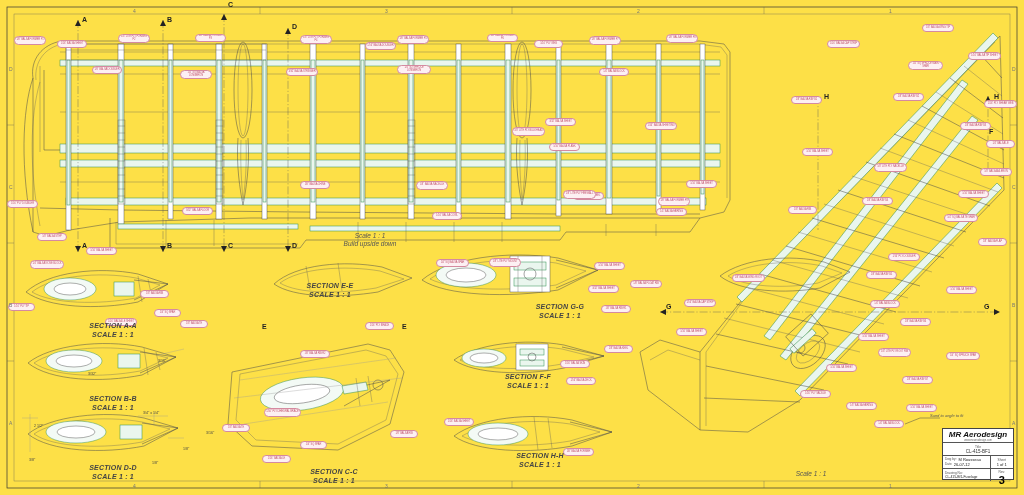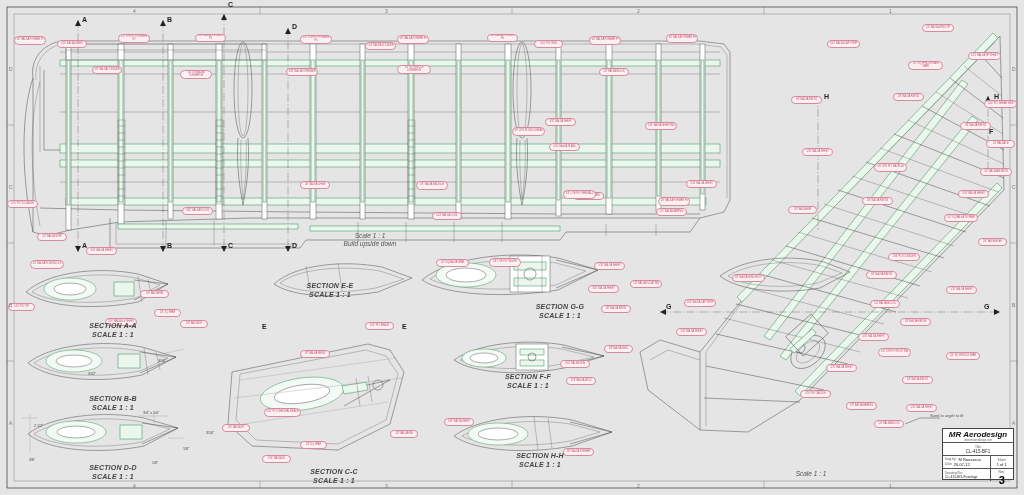--- a/index.html
+++ b/index.html
@@ -1,18 +1,18 @@
 <!DOCTYPE html>
 <html><head>
 <meta charset="utf-8">
 <style>
   html,body{margin:0;padding:0;background:#fff;}
   body{width:1024px;height:495px;overflow:hidden;
        font-family:"Liberation Sans", sans-serif;}
-  #sheet{position:relative;width:1024px;height:495px;background:#e5e5e5;}
+  #sheet{position:relative;width:1024px;height:495px;background:#fde047;}
   svg.layer{position:absolute;left:0;top:0;width:1024px;height:495px;}
   .lbl{position:absolute;white-space:nowrap;color:#3a3a3a;}
   .sect-lbl{font-style:italic;font-weight:bold;font-size:7px;line-height:8.5px;
             letter-spacing:.2px;text-align:center;color:#444;}
   .scale-note{font-style:italic;font-size:6.5px;line-height:8px;text-align:center;color:#555;}
   .zone{position:absolute;font-size:5px;color:#777;}
   .secmark{position:absolute;font-size:7px;font-weight:bold;color:#222;}
   
   .cal{position:absolute;box-sizing:border-box;border:0.6px solid #d58aa0;
        border-radius:7px;background:#fdf0f3;color:#c2566f;

